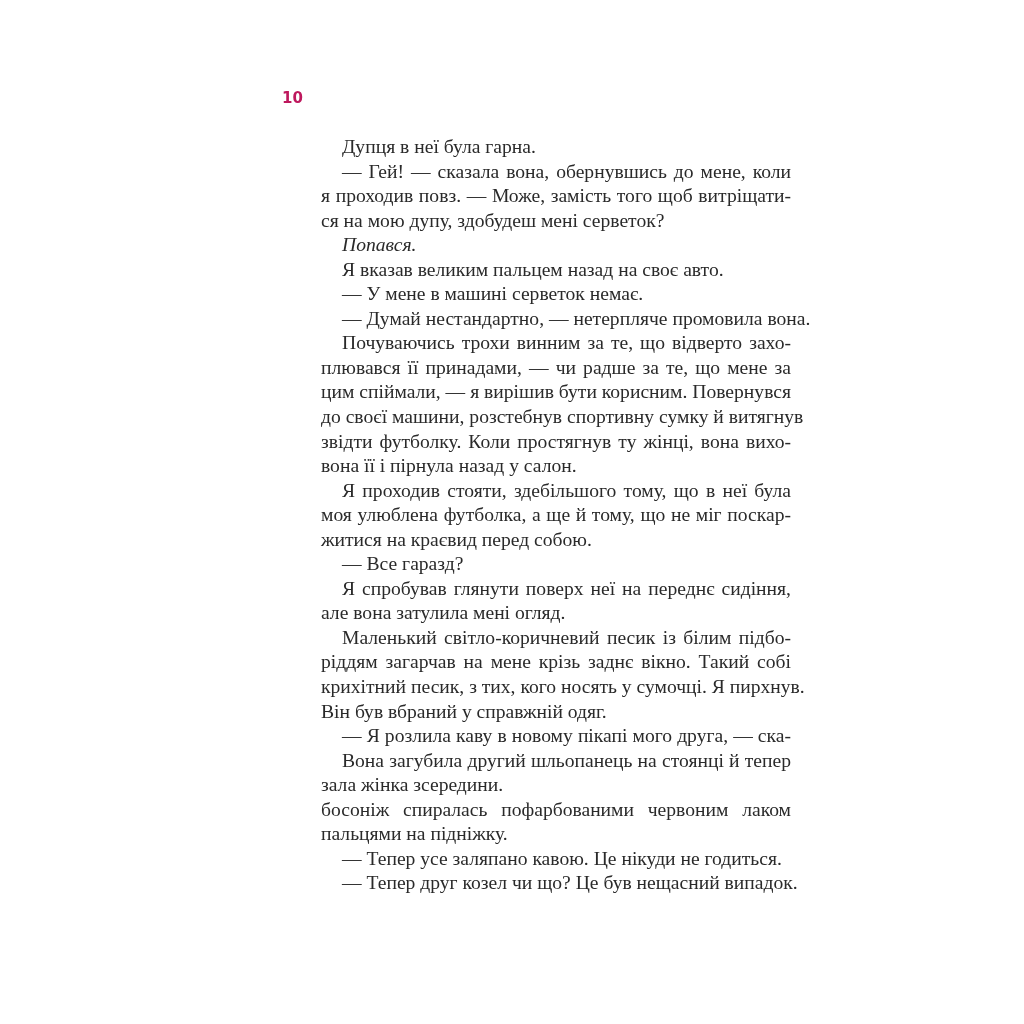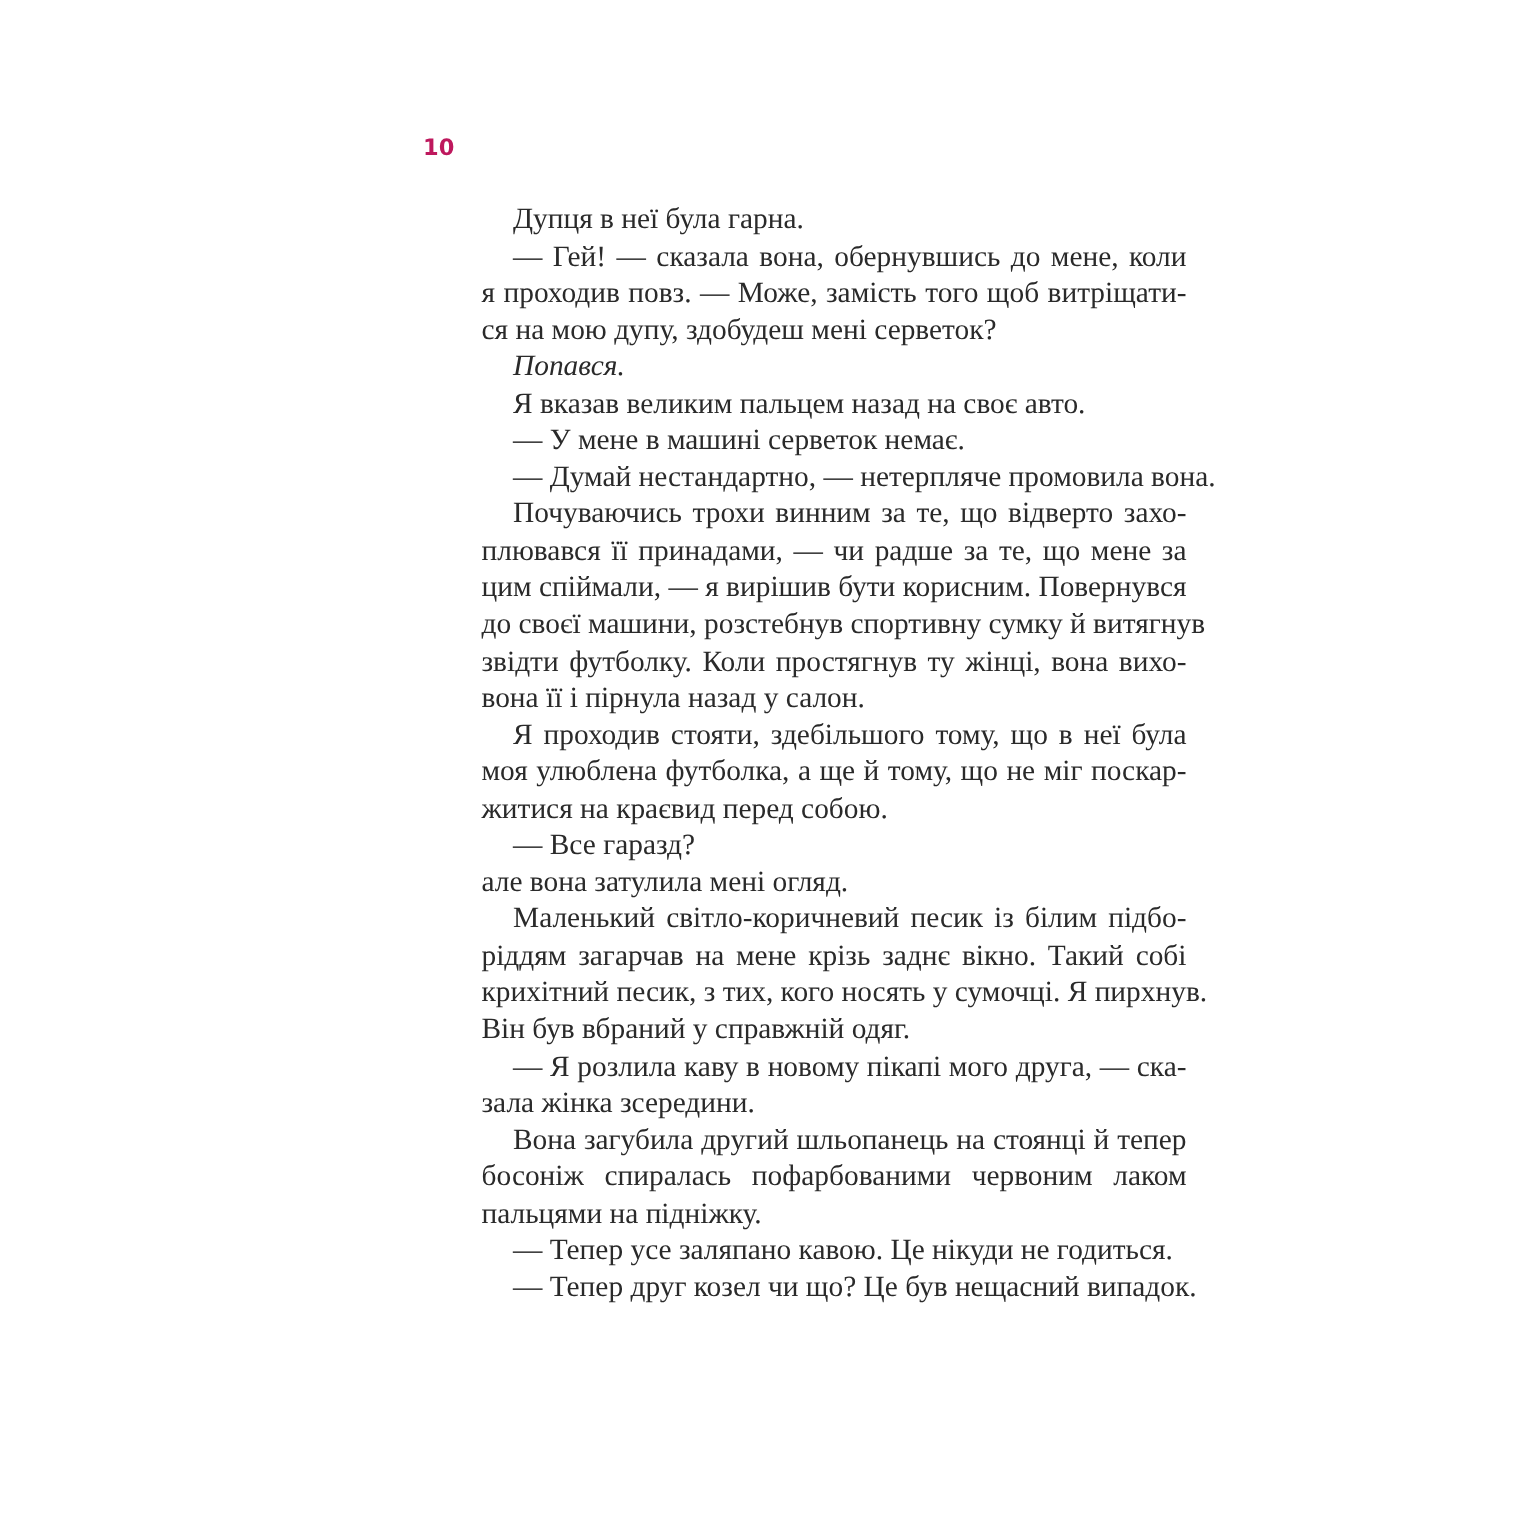--- a/index.html
+++ b/index.html
@@ -36,25 +36,26 @@
     <div class="line indent">Почуваючись трохи винним за те, що відверто захо-</div>
     <div class="line">плювався її принадами, — чи радше за те, що мене за</div>
     <div class="line">цим спіймали, — я вирішив бути корисним. Повернувся</div>
     <div class="line">до своєї машини, розстебнув спортивну сумку й витягнув</div>
     <div class="line">звідти футболку. Коли простягнув ту жінці, вона вихо-</div>
     <div class="line last">вона її і пірнула назад у салон.</div>
     <div class="line indent">Я проходив стояти, здебільшого тому, що в неї була</div>
     <div class="line">моя улюблена футболка, а ще й тому, що не міг поскар-</div>
     <div class="line last">житися на краєвид перед собою.</div>
     <div class="line indent last">— Все гаразд?</div>
+    <div class="line indent">Я спробував глянути поверх неї на переднє сидіння,</div>
     <div class="line last">але вона затулила мені огляд.</div>
     <div class="line indent">Маленький світло-коричневий песик із білим підбо-</div>
     <div class="line">ріддям загарчав на мене крізь заднє вікно. Такий собі</div>
     <div class="line">крихітний песик, з тих, кого носять у сумочці. Я пирхнув.</div>
     <div class="line last">Він був вбраний у справжній одяг.</div>
     <div class="line indent">— Я розлила каву в новому пікапі мого друга, — ска-</div>
+    <div class="line indent">Вона загубила другий шльопанець на стоянці й тепер</div>
     <div class="line last">зала жінка зсередини.</div>
-    <div class="line indent">Вона загубила другий шльопанець на стоянці й тепер</div>
     <div class="line">босоніж спиралась пофарбованими червоним лаком</div>
     <div class="line last">пальцями на підніжку.</div>
     <div class="line indent last">— Тепер усе заляпано кавою. Це нікуди не годиться.</div>
     <div class="line indent last">— Тепер друг козел чи що? Це був нещасний випадок.</div>
   </div>
 
 </body></html>

